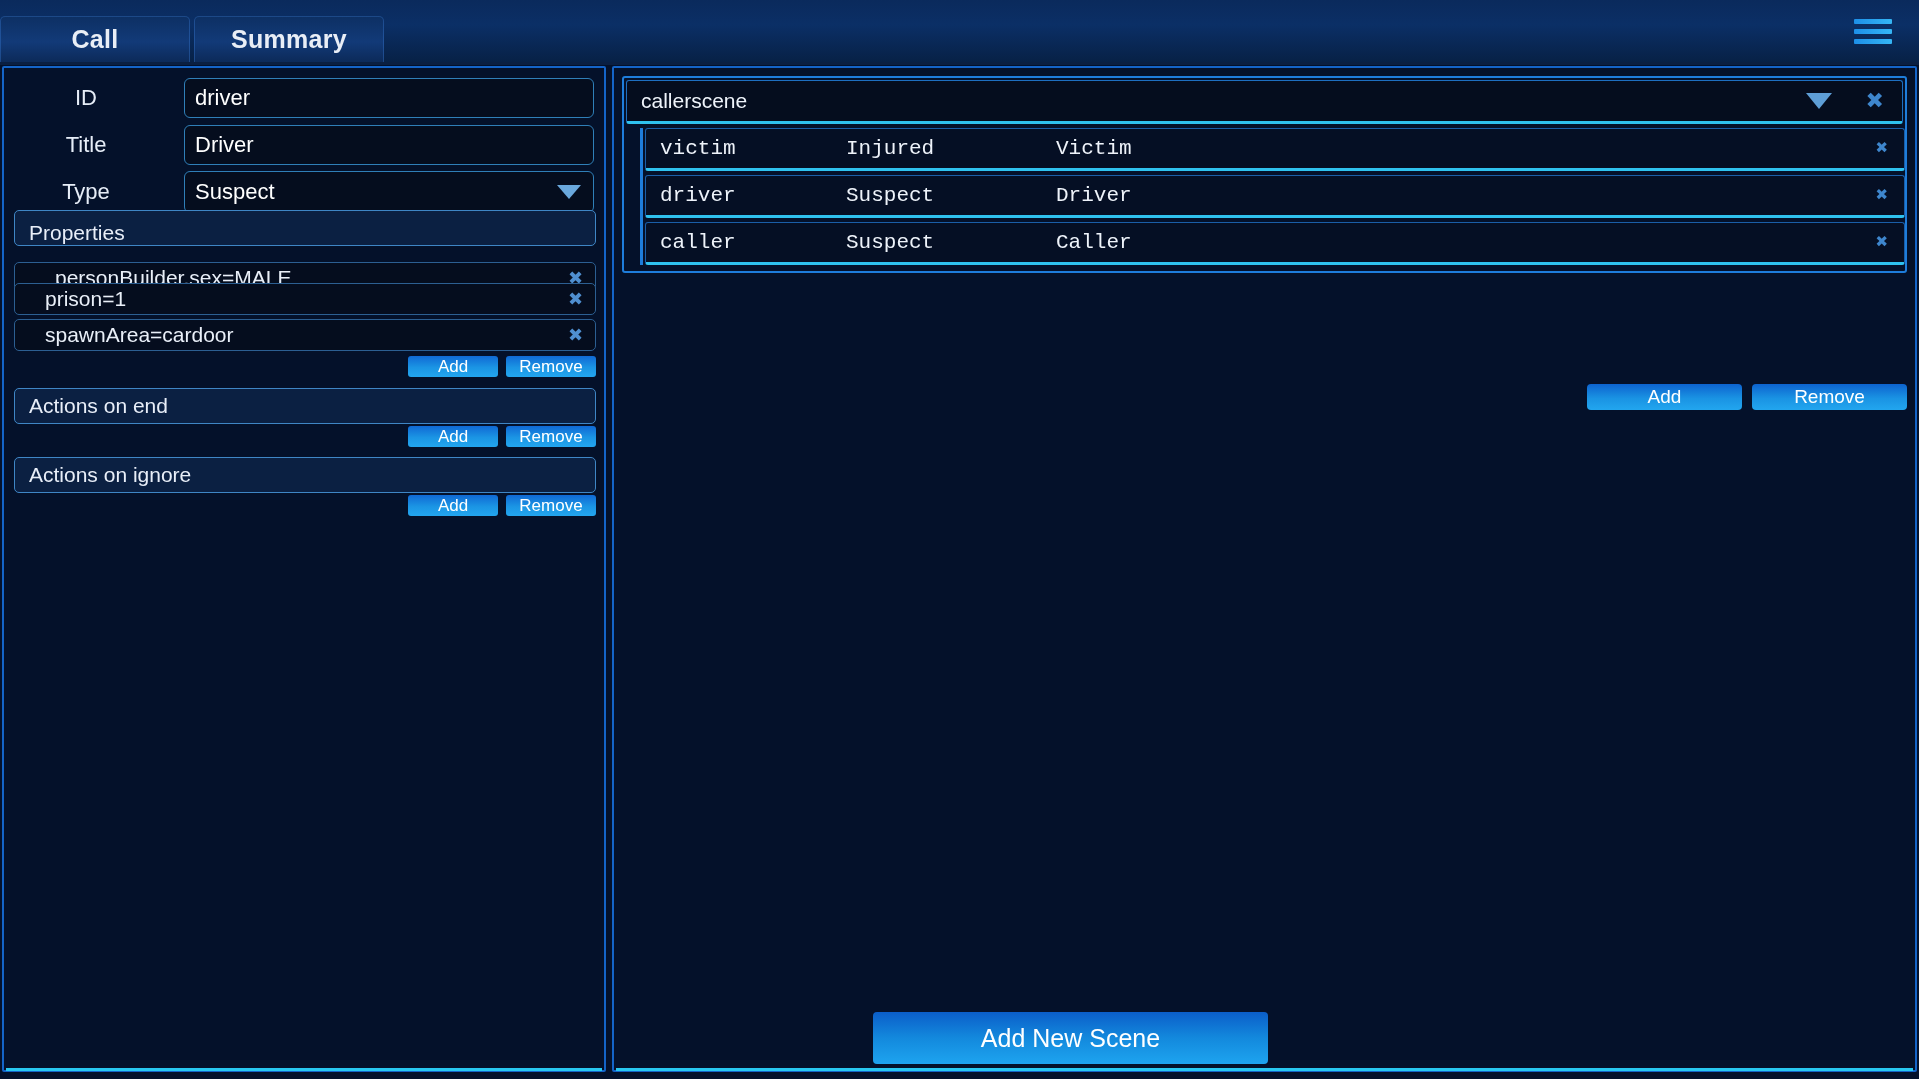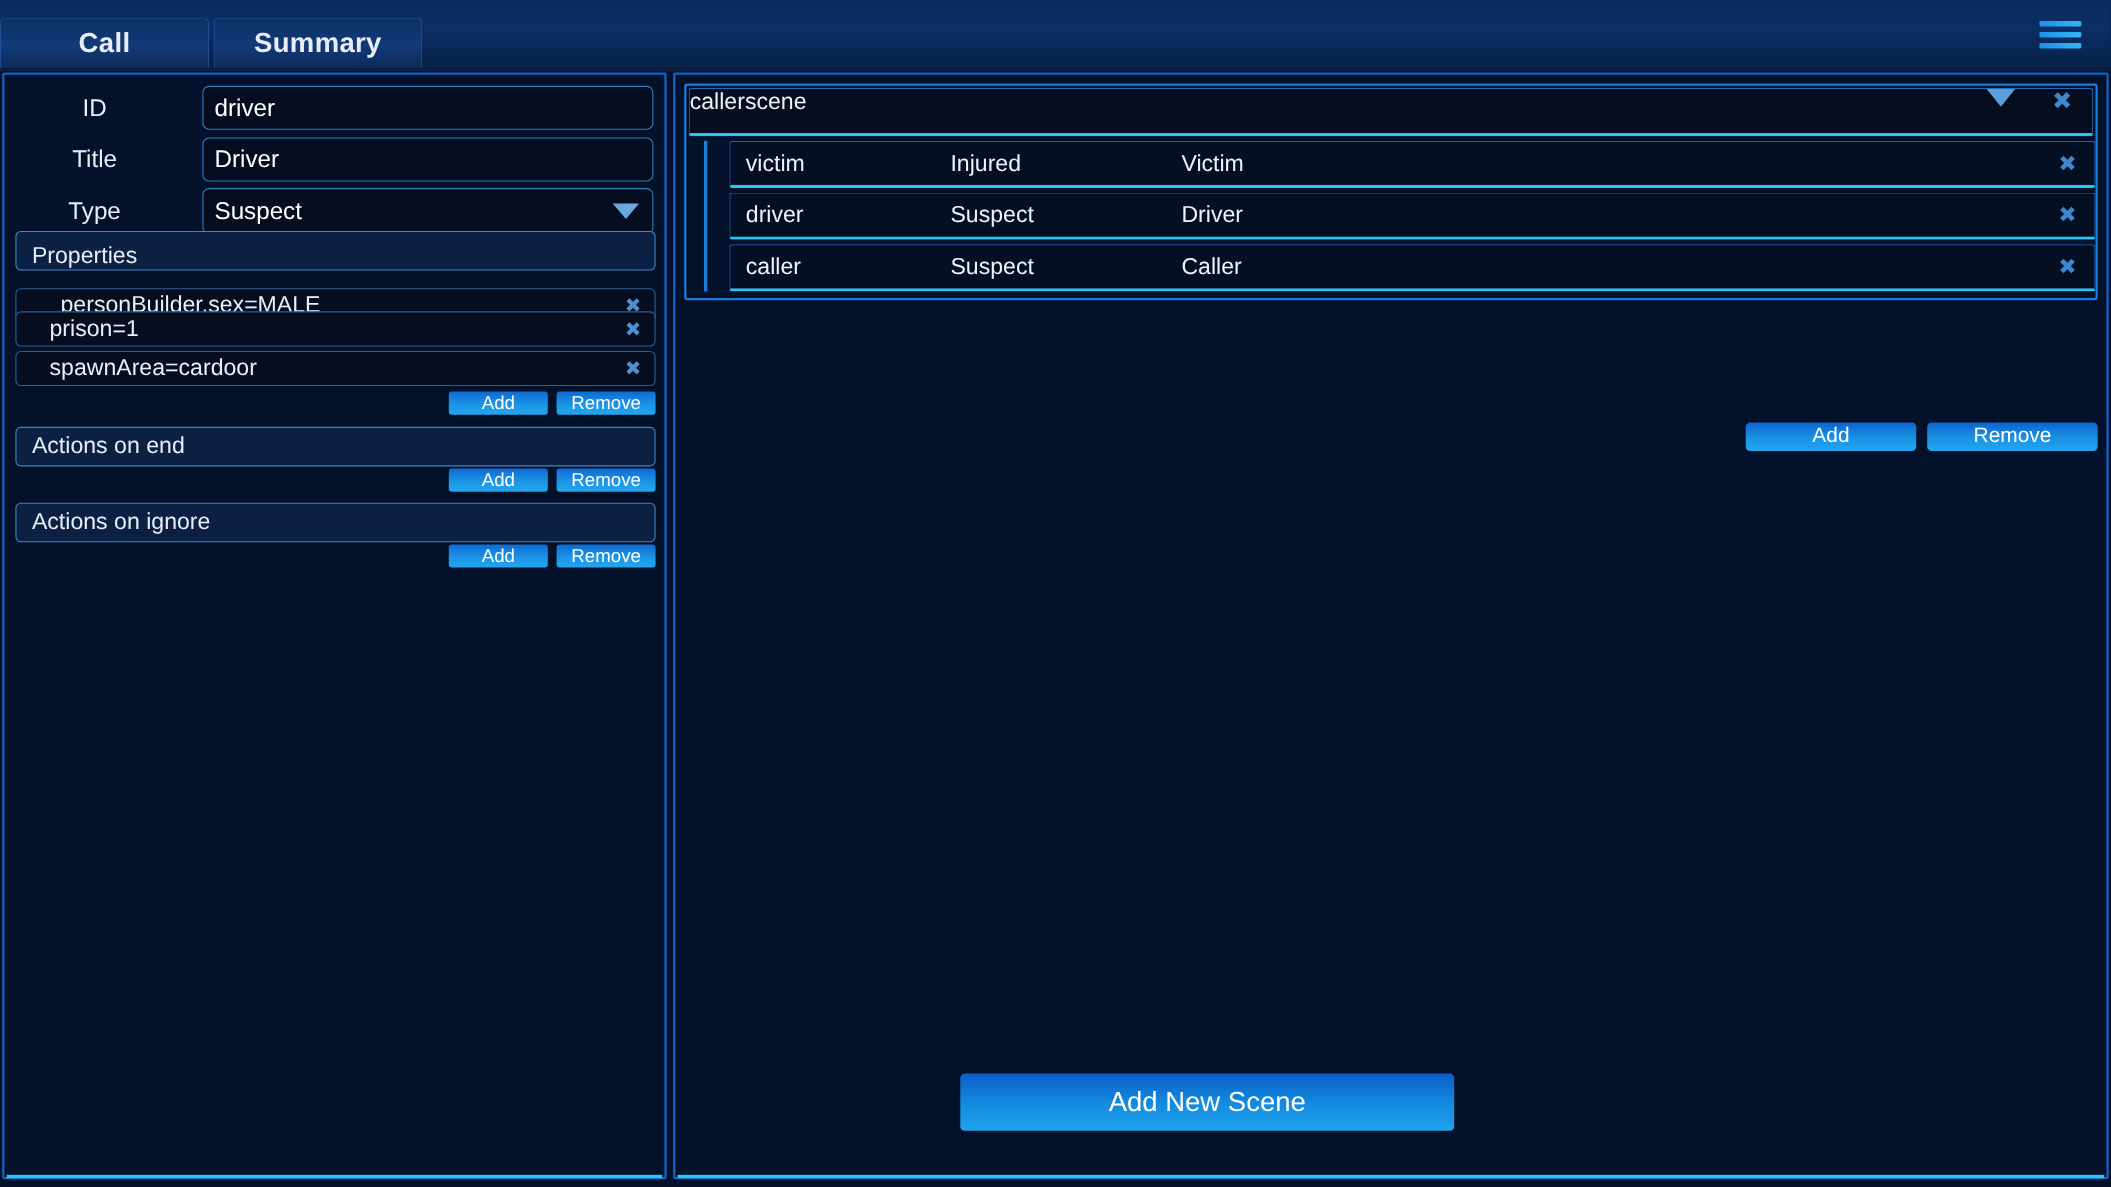--- a/index.html
+++ b/index.html
@@ -229,21 +229,22 @@
     padding: 2px;
   }
   #scene-header {
     position: relative;
     height: 44px;
     background: #050d1e;
     border: 1px solid #1e6fc0;
     border-bottom: 3px solid #2fc2ef;
     border-radius: 3px;
     display: flex;
-    align-items: flex-start;
+    align-items: center;
+    padding-left: 14px;
     color: #eef3fa;
     font-size: 21px;
     cursor: pointer;
   }
   #scene-header .caret {
     position: absolute;
     right: 70px;
     width: 0; height: 0;
     border-left: 13px solid transparent;
     border-right: 13px solid transparent;
@@ -255,21 +256,22 @@
     color: #3e86cd;
     font-size: 22px;
     line-height: 1;
     cursor: pointer;
   }
 
   #scene-rows {
     margin: 4px 0 0 14px;
     width: 1265px;
     border-left: 3px solid #1e7ddb;
-    padding-left: 20px;
+    padding-left: 2px;
+    font-family: Liberation Mono, monospace;
   }
   .scene-row {
     position: relative;
     height: 43px;
     background: #050f24;
     border: 1px solid #1a5ea8;
     border-bottom: 3px solid #2fc2ef;
     border-radius: 3px;
     margin-bottom: 4px;
     display: flex;
@@ -304,22 +306,22 @@
     color: #ffffff;
     font-size: 19px;
     font-family: "Liberation Sans", sans-serif;
     cursor: pointer;
     display: flex; align-items: center; justify-content: center;
   }
 
   #add-scene-btn {
     position: absolute;
     left: 259px;
-    top: 908px;
-    width: 449px;
+    top: 944px;
+    width: 395px;
     height: 52px;
     border: none;
     border-radius: 4px;
     background: linear-gradient(180deg, #0b5ec9 0%, #1389dd 50%, #1ea4ef 100%);
     color: #ffffff;
     font-size: 25px;
     font-family: "Liberation Sans", sans-serif;
     cursor: pointer;
     display: flex; align-items: center; justify-content: center;
   }

